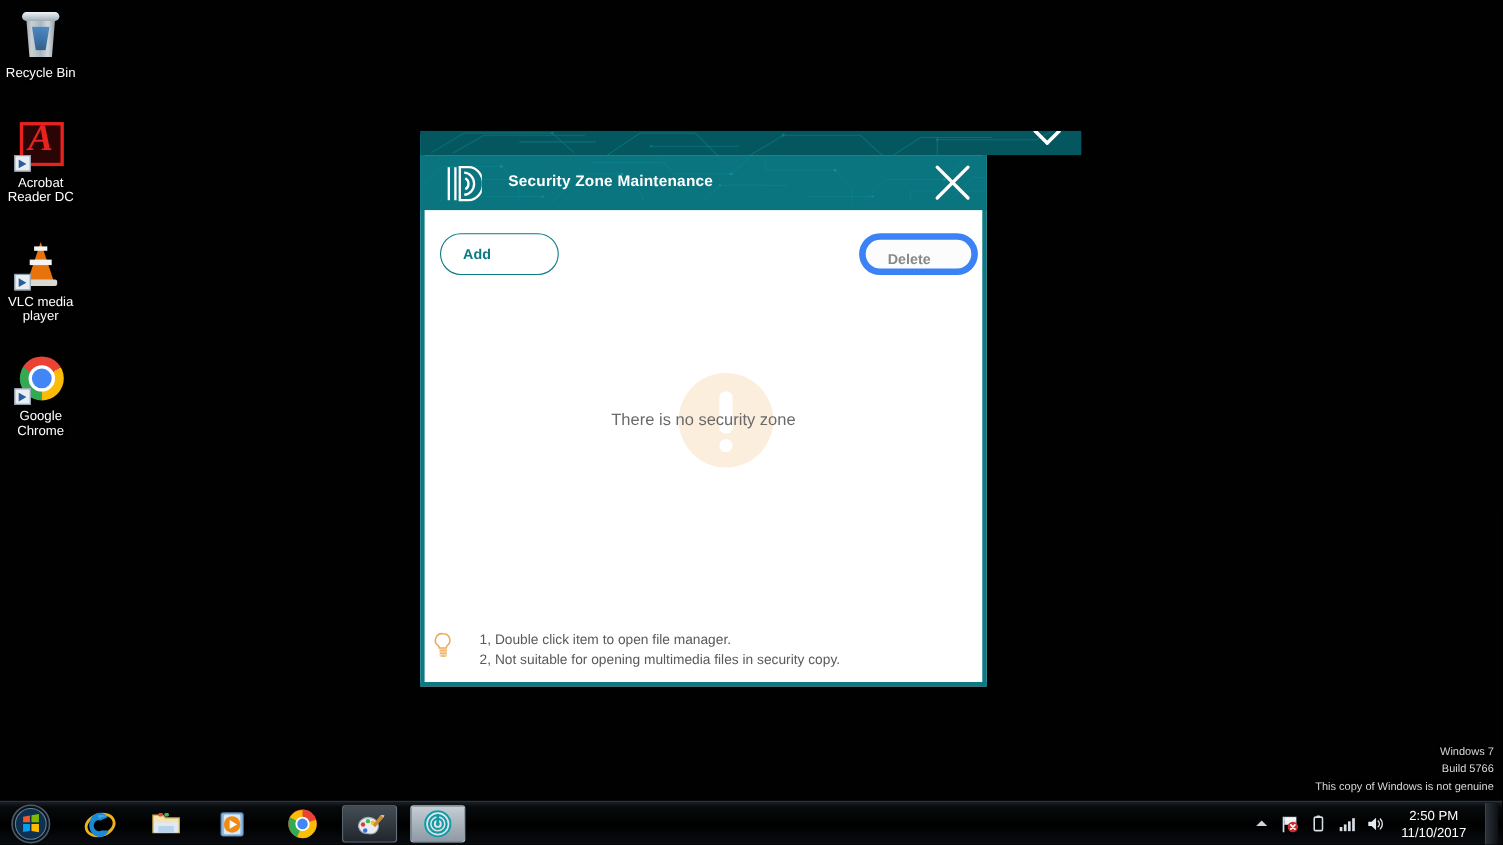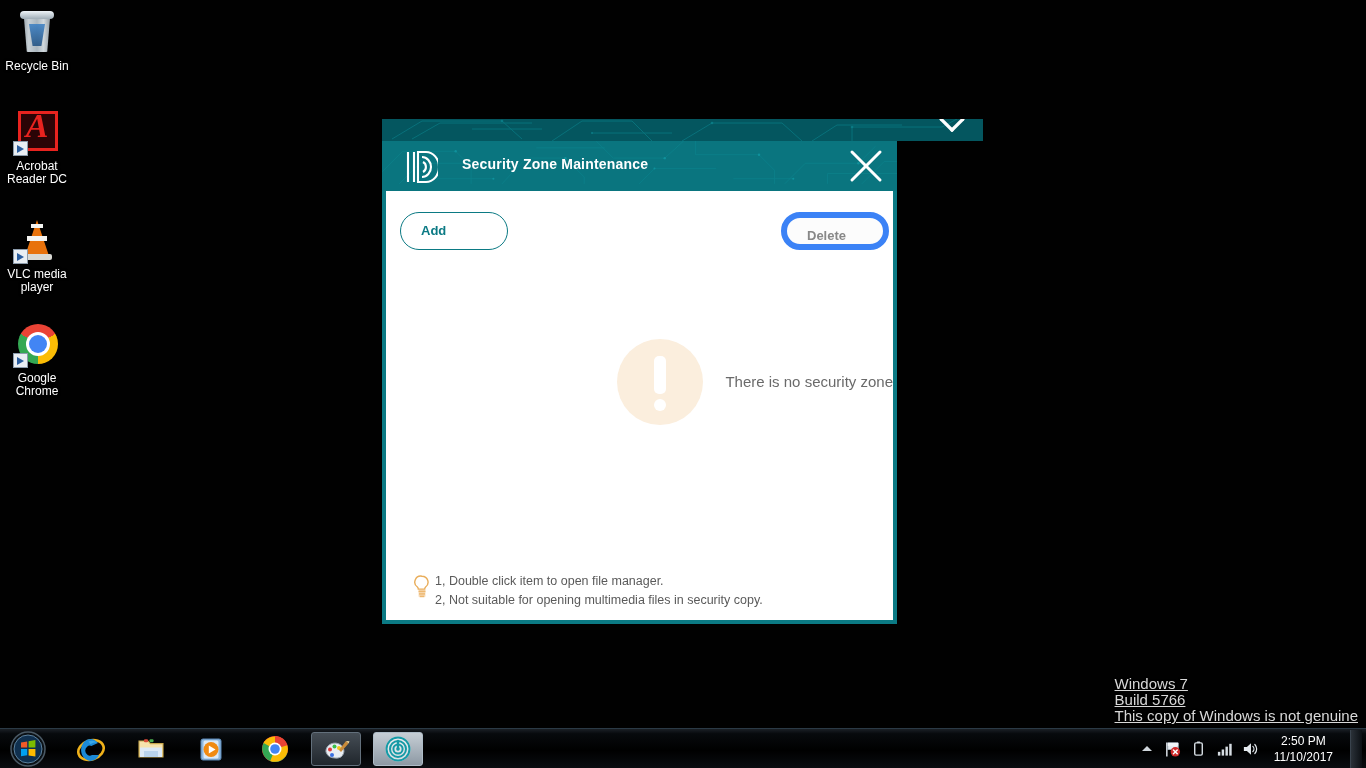--- a/index.html
+++ b/index.html
@@ -247,21 +247,21 @@
   }
 
   
   #zone-list {
     position: relative;
     height: 317px;
   }
   #empty-state {
     position: absolute;
     left: 0; right: 0; top: 72px;
-    text-align: right;
+    text-align: center;
     padding-left: 40px;
   }
   #empty-badge {
     position: relative;
     width: 86px; height: 86px;
     margin: 0 auto;
     border-radius: 50%;
     background: #fbeedd;
   }
   #empty-badge .bang-bar {
@@ -283,39 +283,38 @@
   #empty-text {
     position: absolute;
     left: 0; right: 0; top: 34px;
     font-size: 15px;
     color: #6a6a6a;
   }
 
   
   #tips {
     position: absolute;
-    left: 27px; bottom: 10px;
+    left: 8px; bottom: 10px;
     right: 20px;
     display: flex;
     align-items: flex-start;
-    gap: 4px;
+    gap: 24px;
   }
   #tip-bulb-icon { width: 18px; height: 26px; flex: 0 0 18px; margin-top: 2px; }
   #tip-lines { font-size: 12.5px; color: #5a5a5a; line-height: 19px; }
 
   
   #watermark {
     position: absolute;
     right: 8px; bottom: 44px;
-    text-align: left;
+    text-align: right;
     color: #d8d8d8;
-    font-size: 15px;
+    font-size: 10px;
     line-height: 16px;
     text-shadow: 0 0 2px #000;
-    text-decoration: underline;
   }
 
   
   #taskbar {
     position: absolute;
     left: 0; bottom: 0;
     width: 1366px; height: 40px;
     background: linear-gradient(180deg,#1b2026 0%, #070a0d 12%, #000000 55%, #0a0d11 100%);
     border-top: 1px solid #2b3a46;
   }

